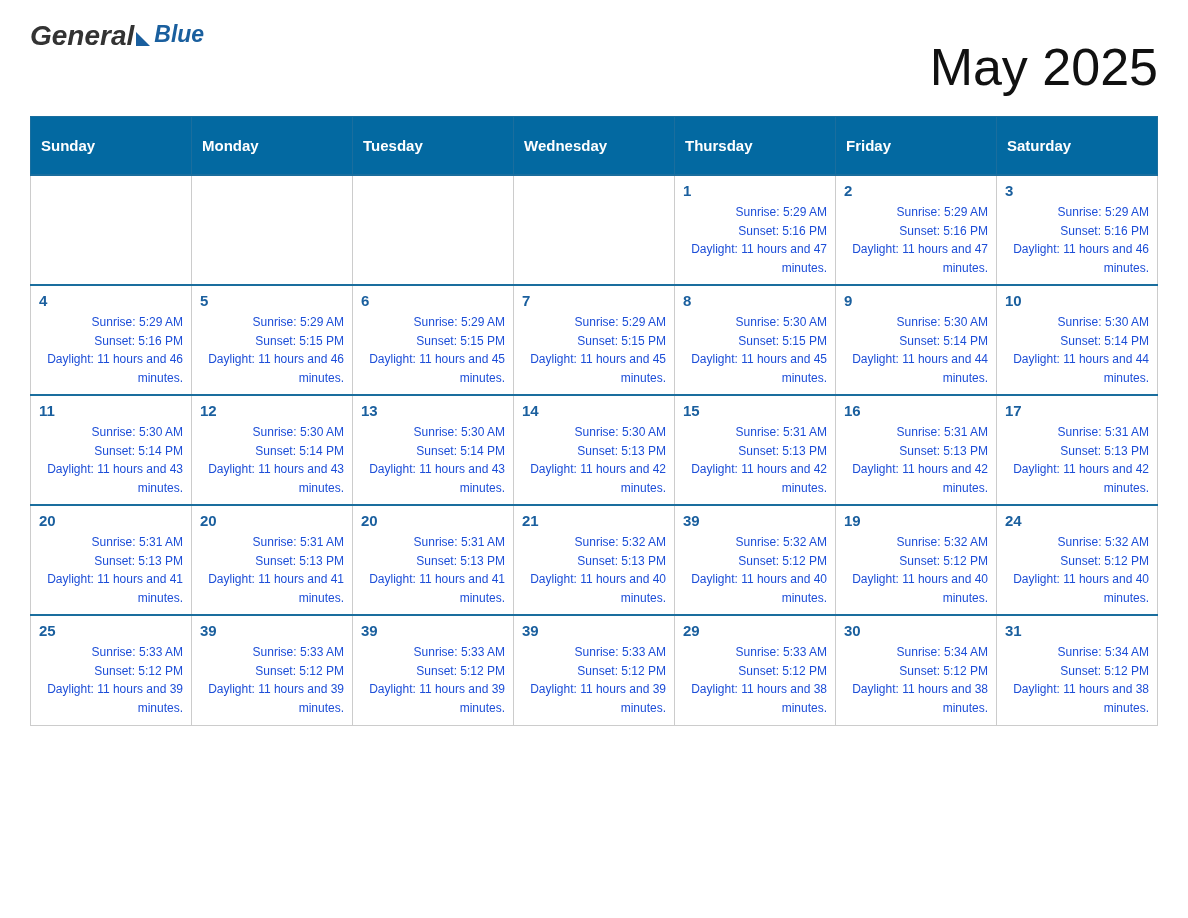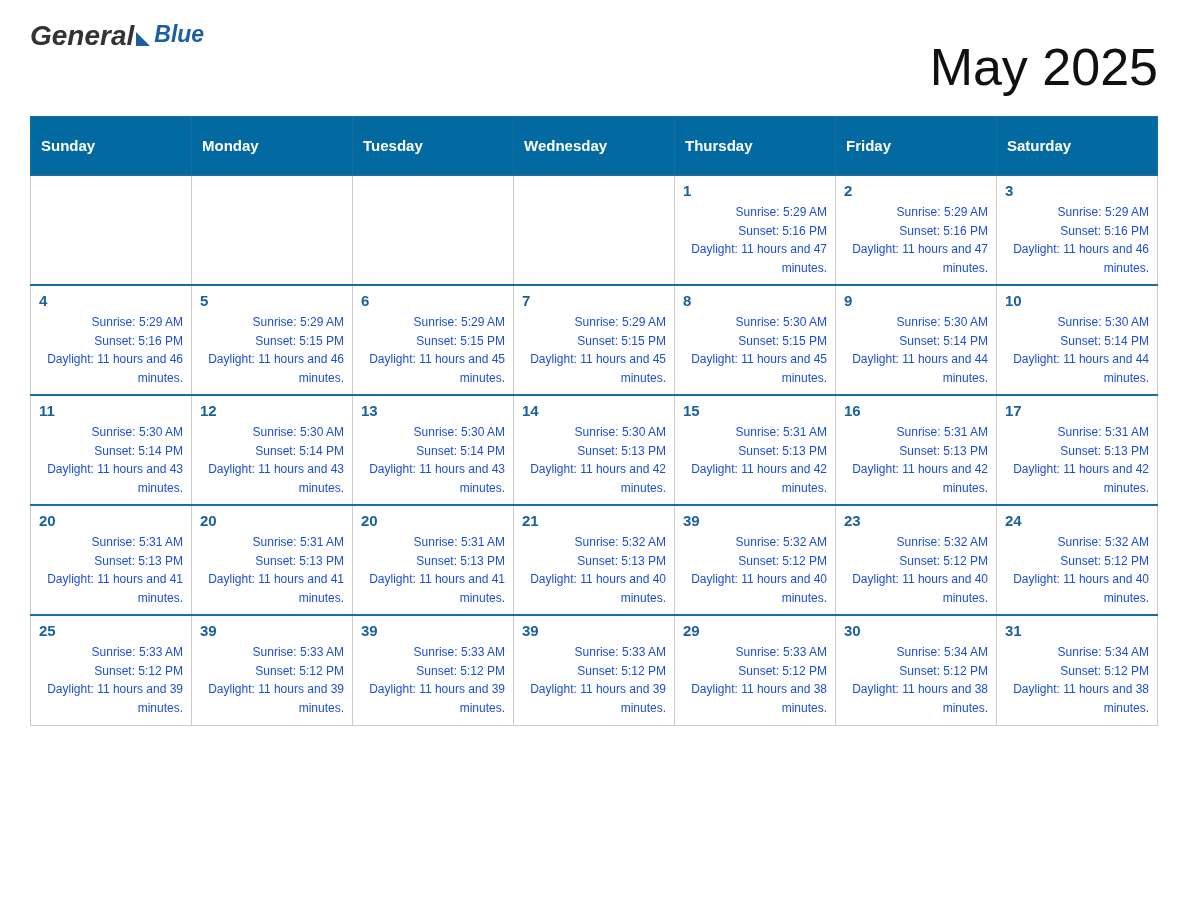--- a/index.html
+++ b/index.html
@@ -227,21 +227,21 @@
         </td>
         <td>
           <span class="day-number">21</span>
           <div class="day-info">Sunrise: 5:32 AM<br>Sunset: 5:13 PM<br>Daylight: 11 hours and 40 minutes.</div>
         </td>
         <td>
           <span class="day-number">39</span>
           <div class="day-info">Sunrise: 5:32 AM<br>Sunset: 5:12 PM<br>Daylight: 11 hours and 40 minutes.</div>
         </td>
         <td>
-          <span class="day-number">23</span>
+          <span class="day-number">19</span>
           <div class="day-info">Sunrise: 5:32 AM<br>Sunset: 5:12 PM<br>Daylight: 11 hours and 40 minutes.</div>
         </td>
         <td>
           <span class="day-number">24</span>
           <div class="day-info">Sunrise: 5:32 AM<br>Sunset: 5:12 PM<br>Daylight: 11 hours and 40 minutes.</div>
         </td>
       </tr>
       <tr class="week-row">
         <td>
           <span class="day-number">25</span>

